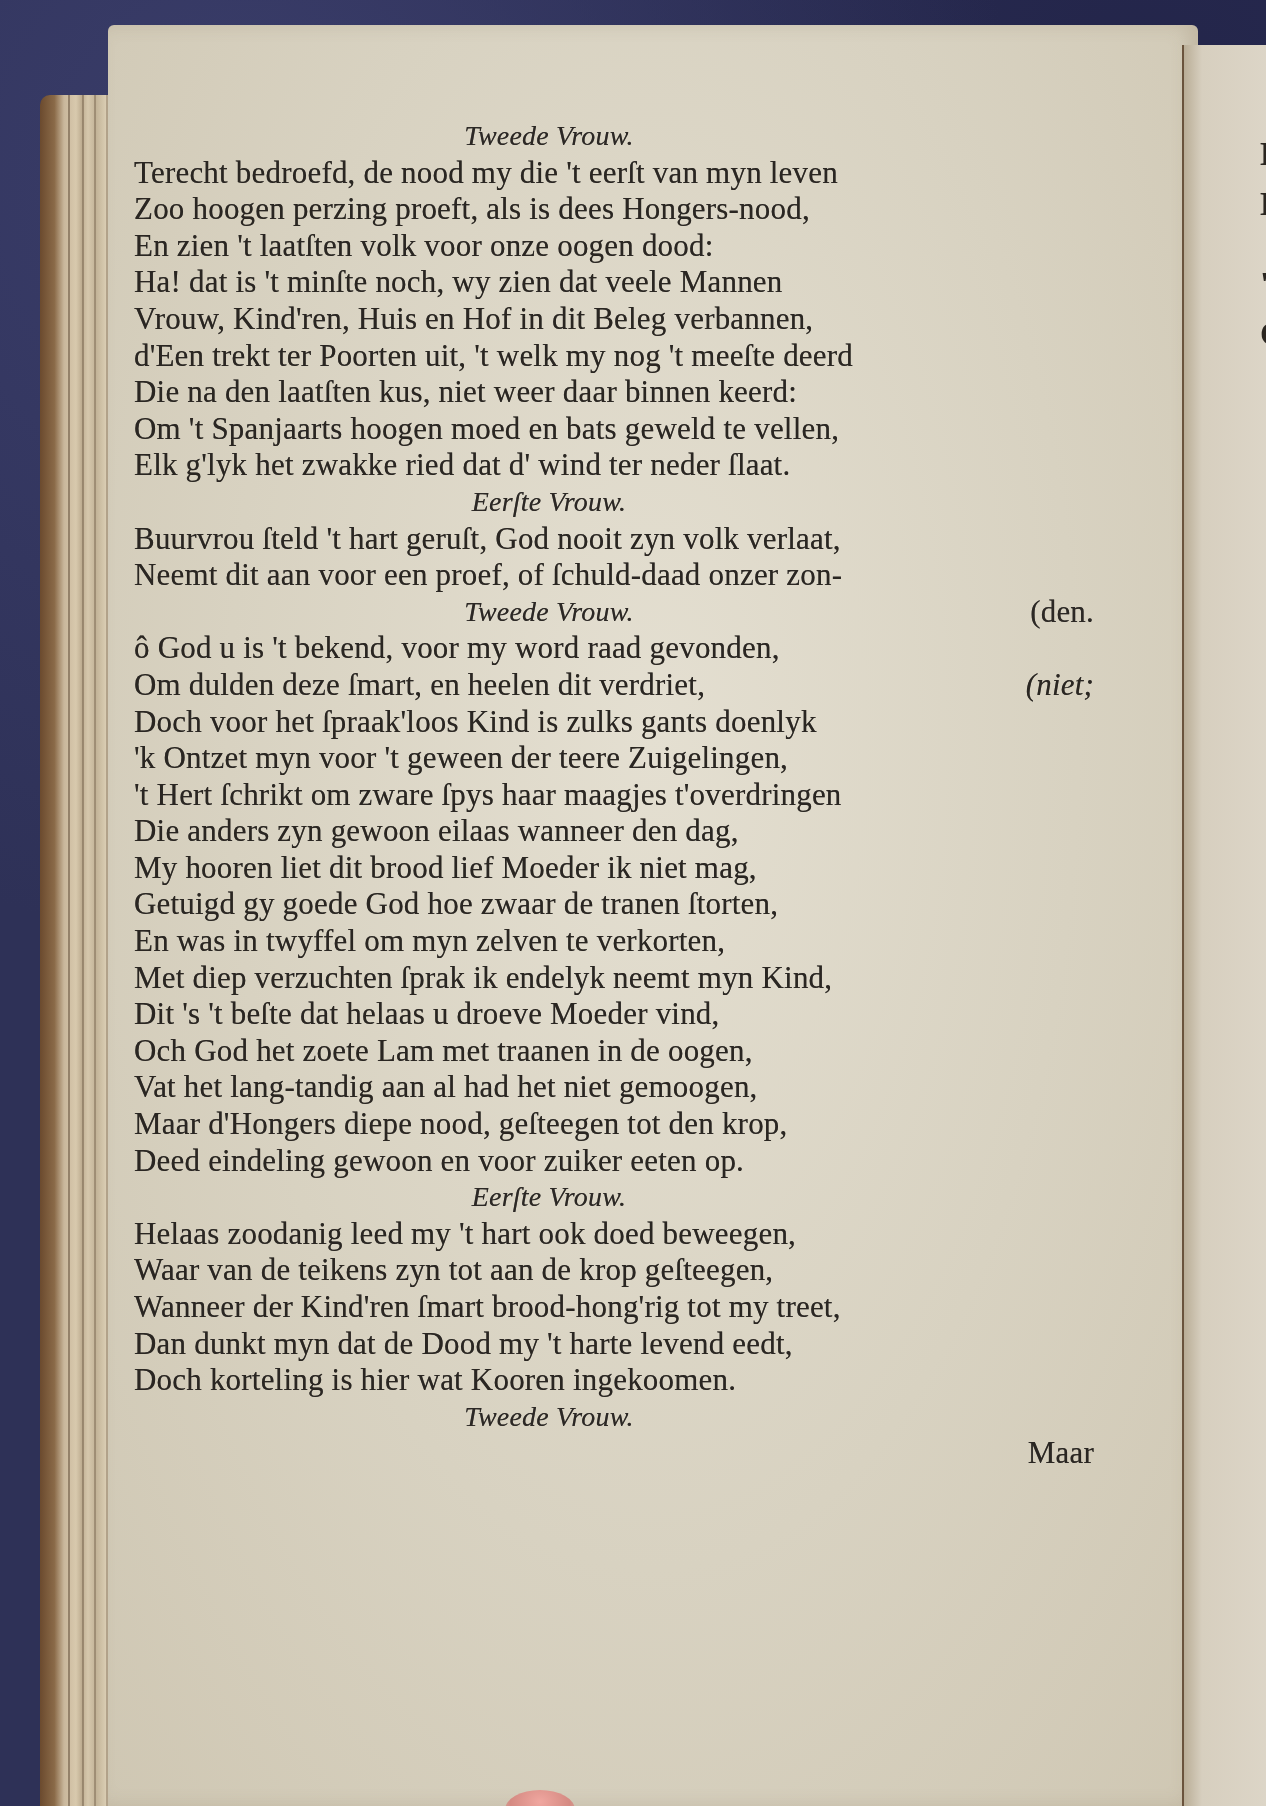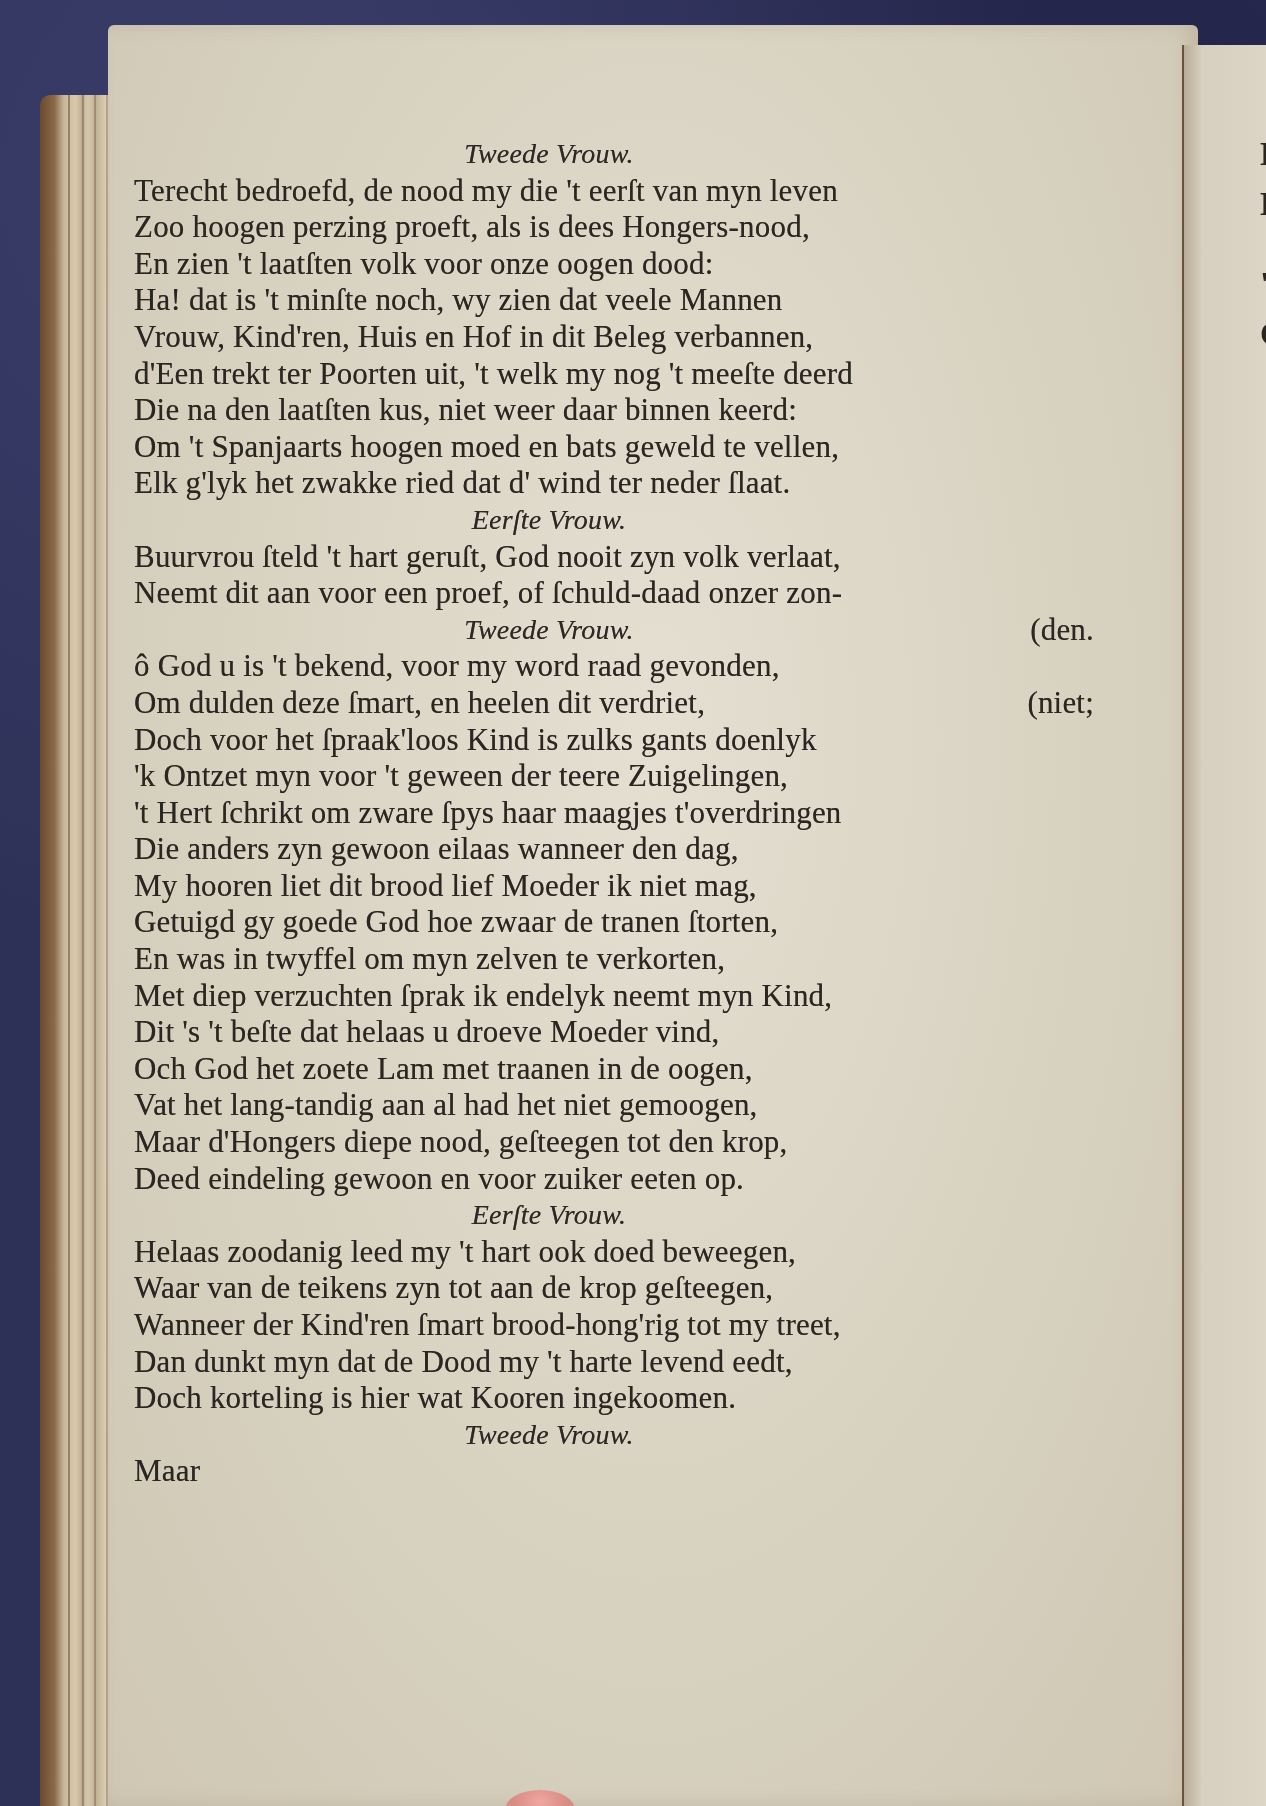--- a/index.html
+++ b/index.html
@@ -65,21 +65,20 @@
       font-size: 34px;
       color: #2b2620;
       font-weight: bold;
     }
     .text-block {
       position: absolute;
       left: 134px;
       top: 118px;
       width: 960px;
       color: #2a2622;
-      margin-top: 18px;
     }
     .line {
       font-size: 31px;
       line-height: 36.6px;
       height: 36.6px;
       white-space: nowrap;
       letter-spacing: 0.2px;
       position: relative;
       text-shadow: 0 0 0.6px rgba(0,0,0,0.5);
     }
@@ -88,22 +87,24 @@
       text-align: center;
       font-size: 28px;
       padding-right: 130px;
       color: #2c2825;
     }
     .margin-note {
       position: absolute;
       right: 0;
       top: 0;
       font-size: 31px;
+      font-style: italic;
     }
     .catchword {
+      text-align: right;
       padding-right: 0;
       width: 960px;
     }
     .fingertip {
       position: absolute;
       left: 505px;
       top: 1790px;
       width: 70px;
       height: 40px;
       border-radius: 50%;

